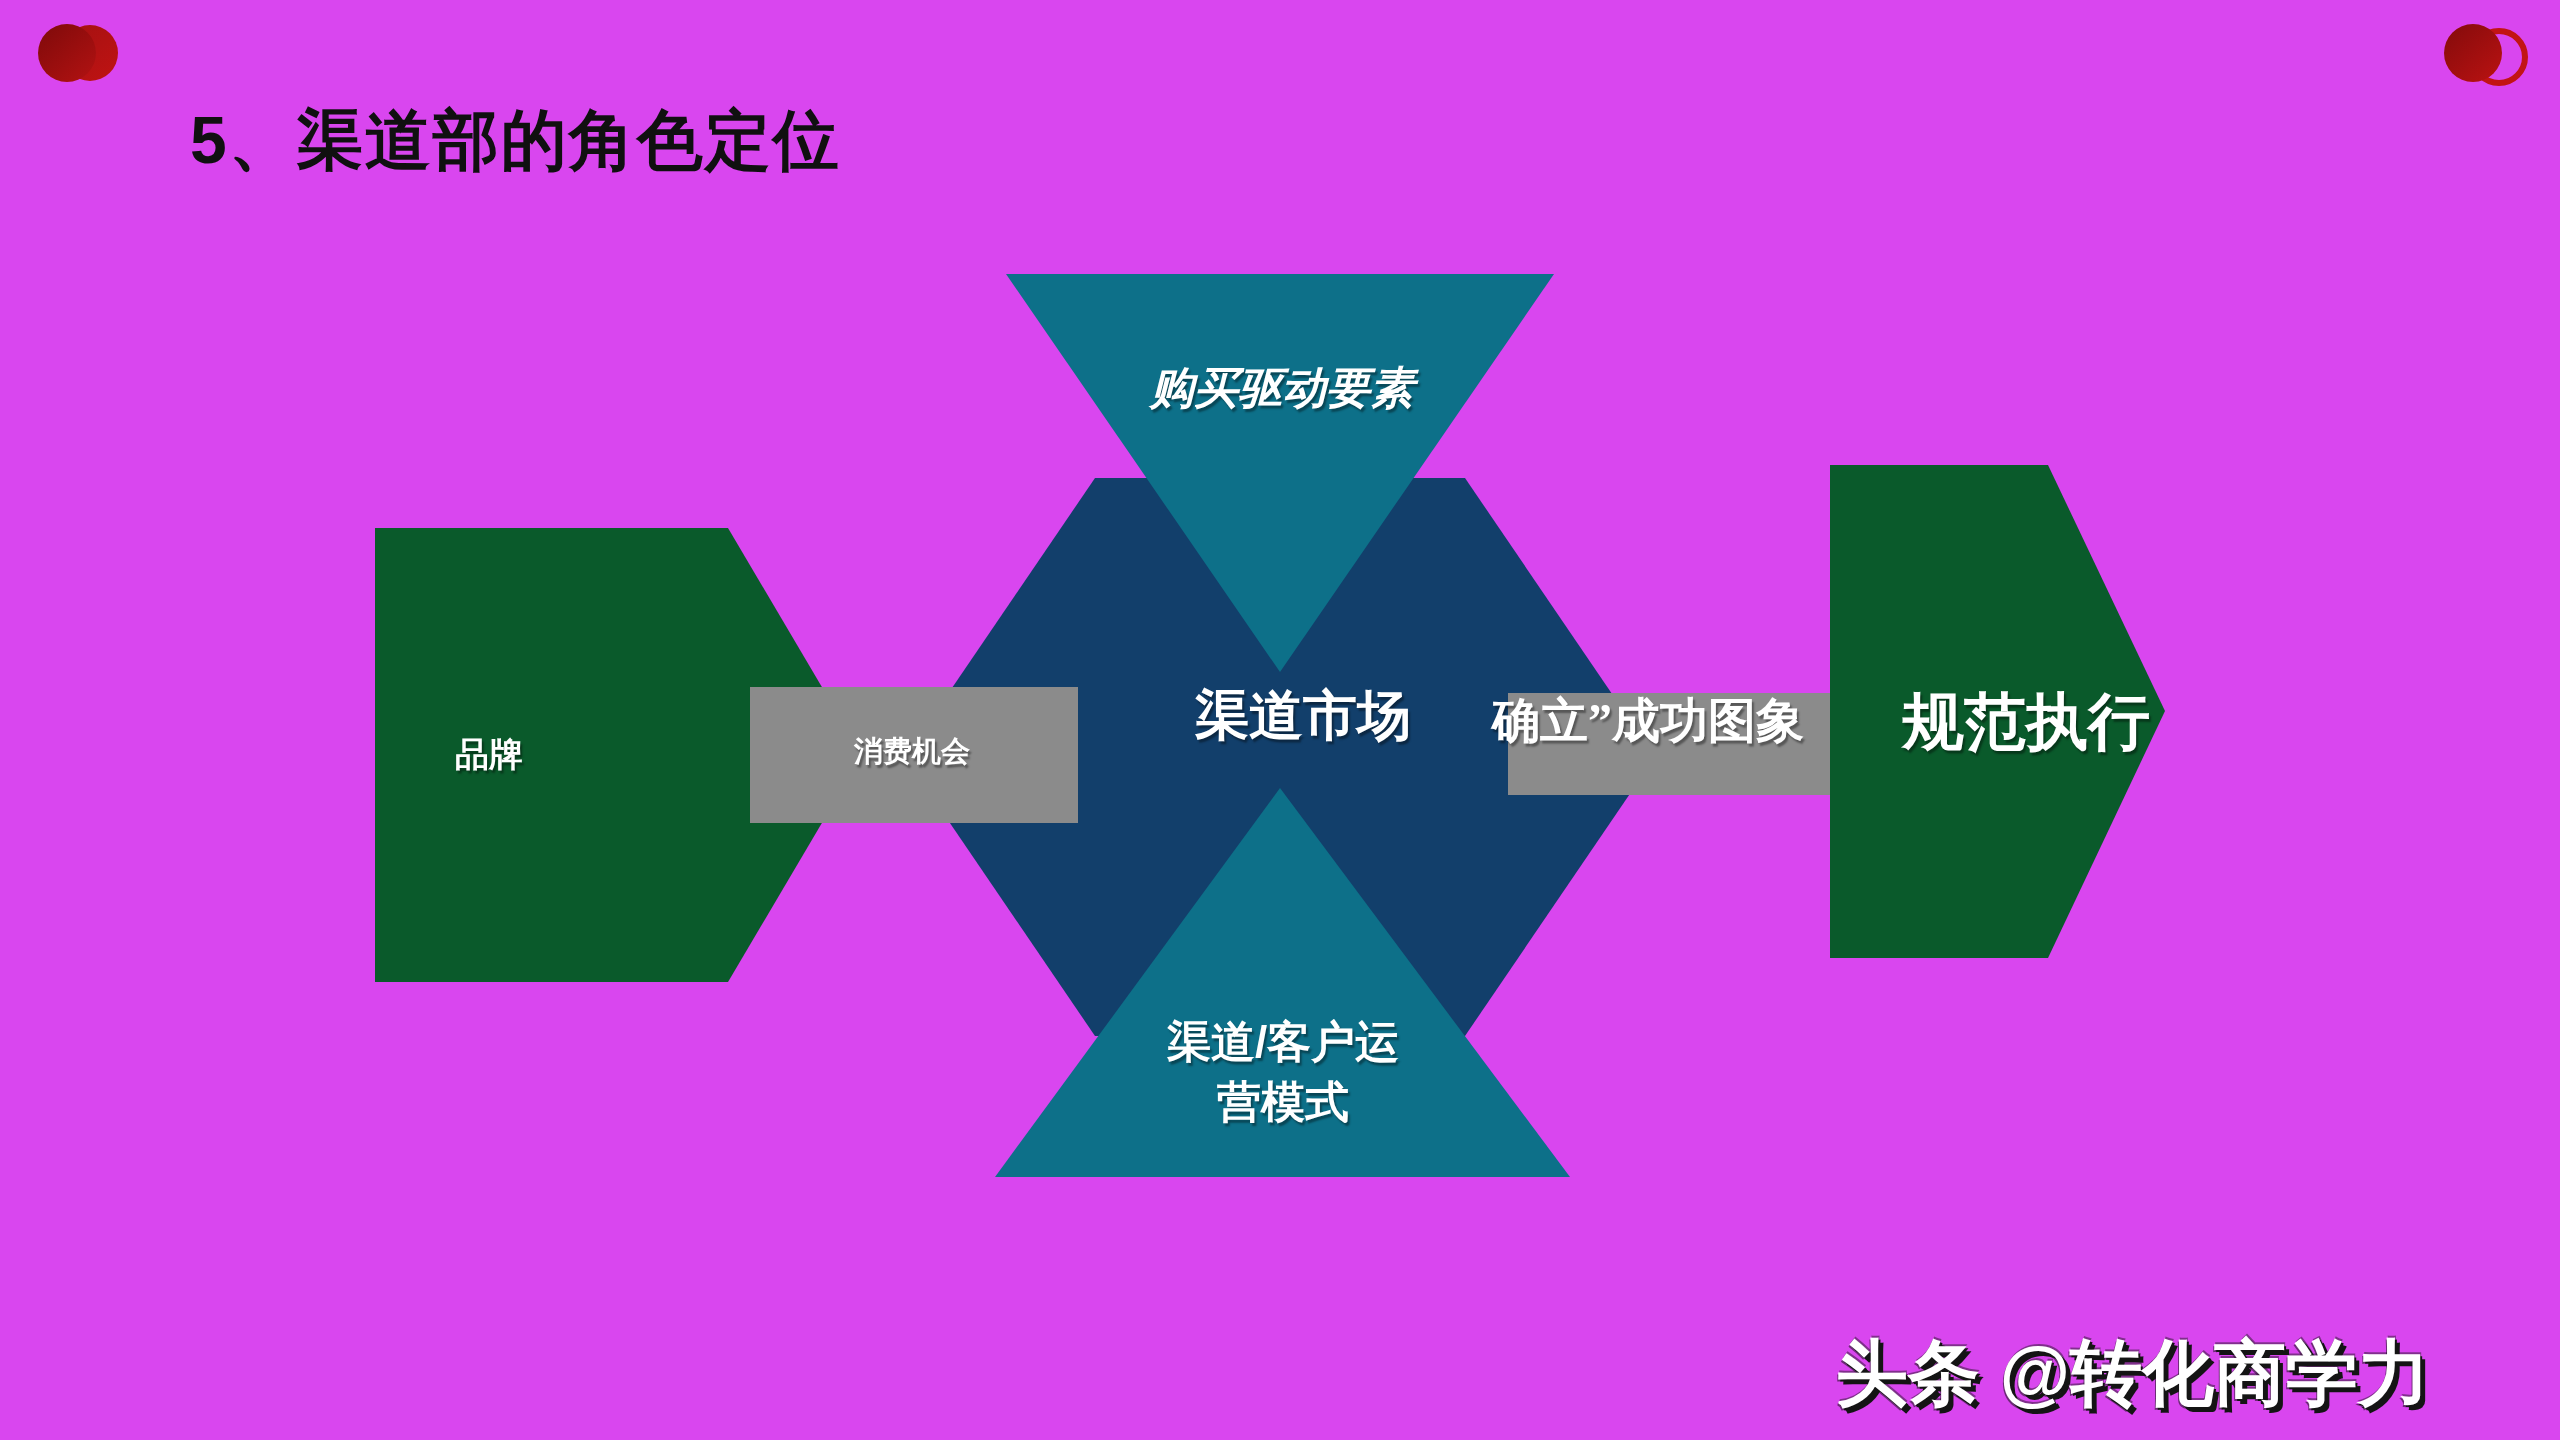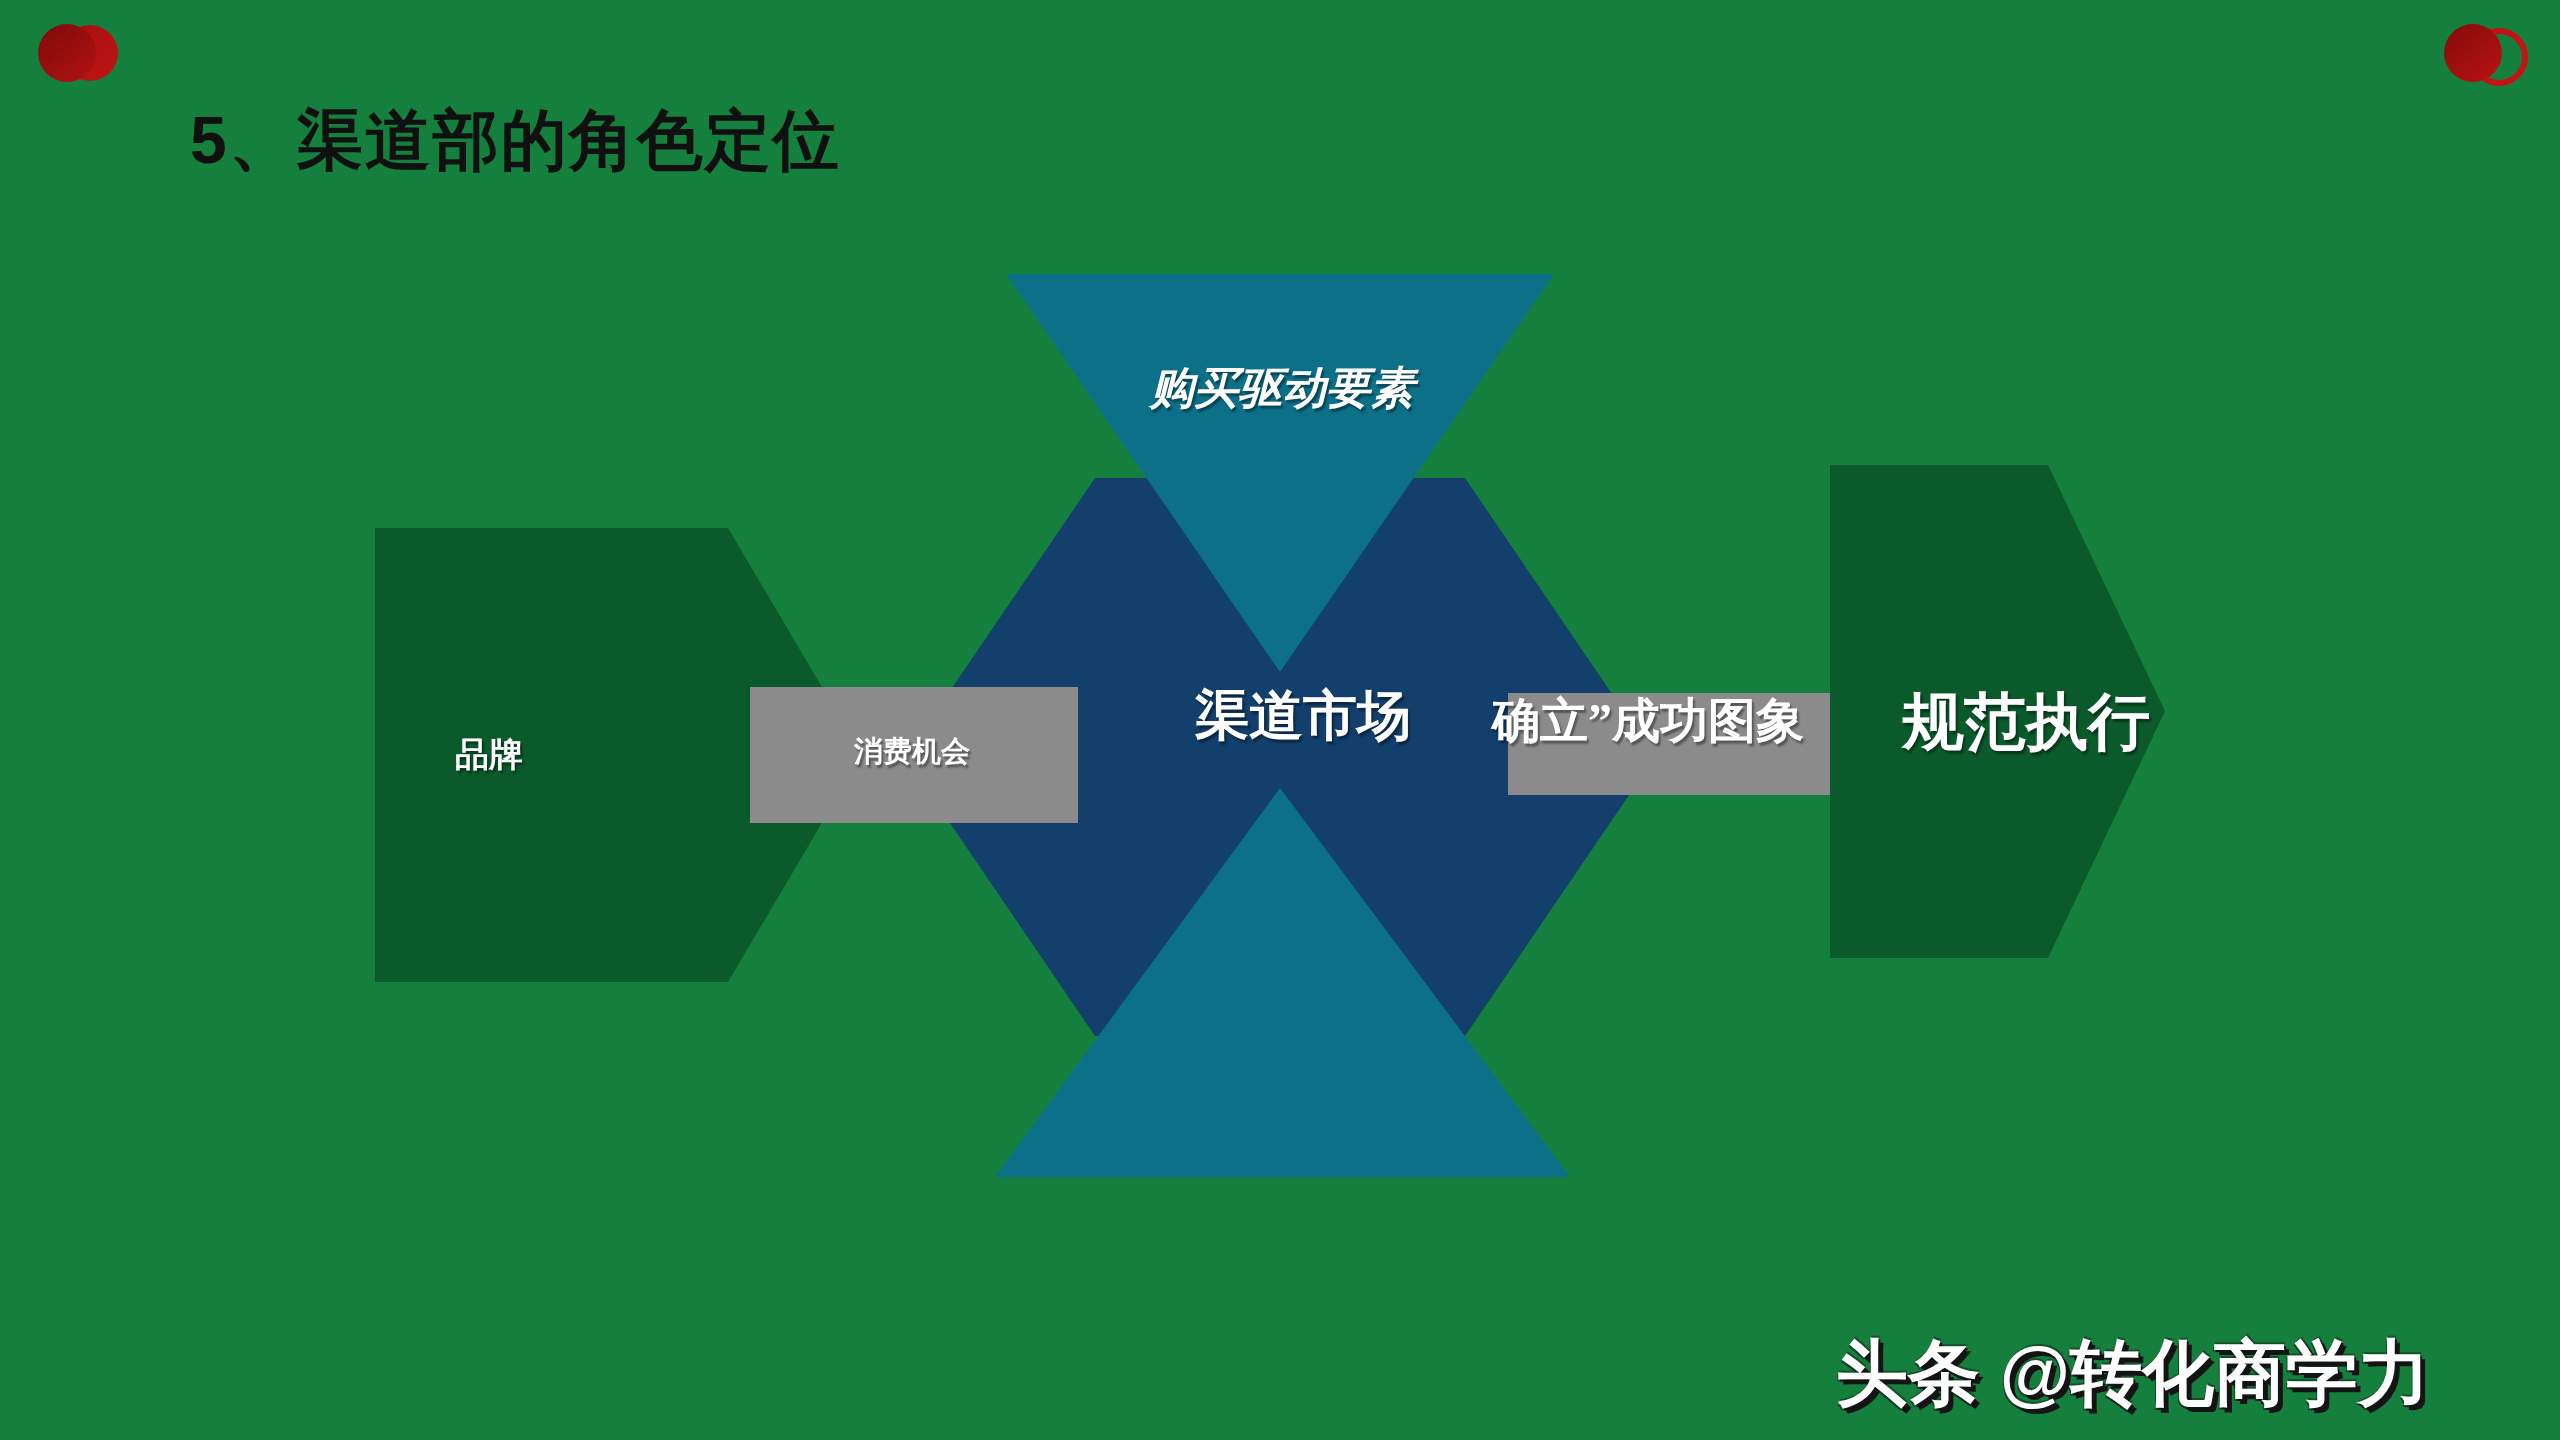--- a/index.html
+++ b/index.html
@@ -1,18 +1,18 @@
 <!DOCTYPE html>
 <html><head>
 <meta charset="utf-8">
 <style>
   html,body{margin:0;padding:0;background:#e8e8e8;}
   .stage{
     position:relative;width:2560px;height:1440px;
-    background:#15803d;overflow:hidden;
+    background:#d946ef;overflow:hidden;
     font-family:"Liberation Sans","DejaVu Sans",sans-serif;
   }
   .title{
     position:absolute;left:190px;top:96px;
     font-size:66px;font-weight:700;color:#101010;
     letter-spacing:2px;white-space:nowrap;
   }
   .diagram-svg{position:absolute;left:0;top:0;width:2560px;height:1440px;}
   .lbl{
     position:absolute;transform:translate(-50%,-50%);
@@ -73,20 +73,24 @@
 
     <rect x="1508" y="693" width="322" height="102" fill="#8b8b8b"></rect>
 
     <polygon points="1830,465 2048,465 2165,711 2048,958 1830,958" fill="#0a5a2b"></polygon>
   </svg>
 
   <div class="lbl lbl-top">购买驱动要素</div>
 
   <div class="lbl lbl-center">渠道市场</div>
 
+  <div class="lbl lbl-bottom">
+    <div>渠道/客户运</div>
+    <div>营模式</div>
+  </div>
 
   <div class="lbl lbl-brand">品牌</div>
 
   <div class="lbl lbl-exec">规范执行</div>
 
   <div class="lbl lbl-conn-left">消费机会</div>
 
   <div class="lbl lbl-conn-right">确立”成功图象</div>
 
   <div class="watermark">头条 @转化商学力</div>

